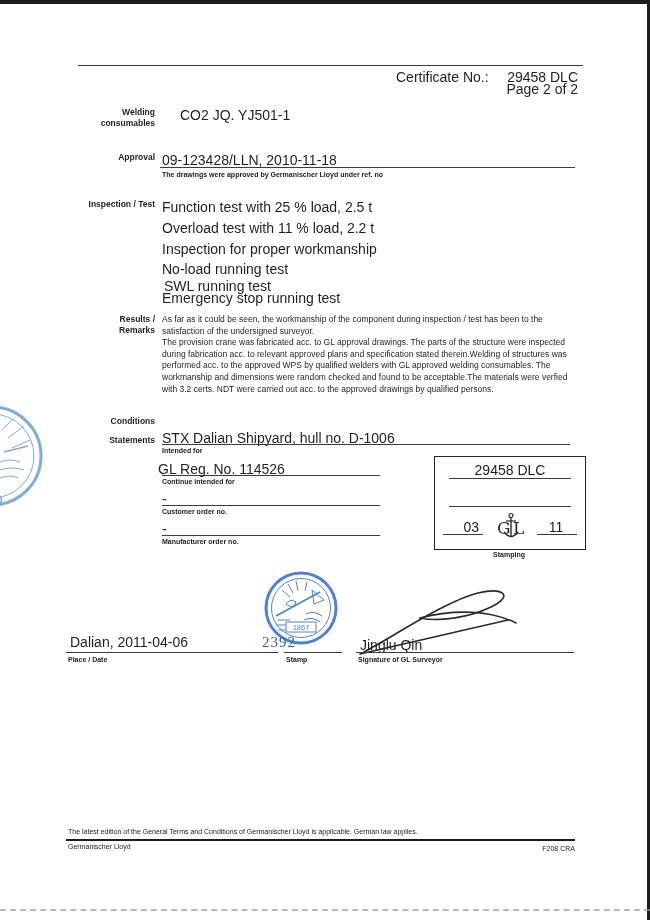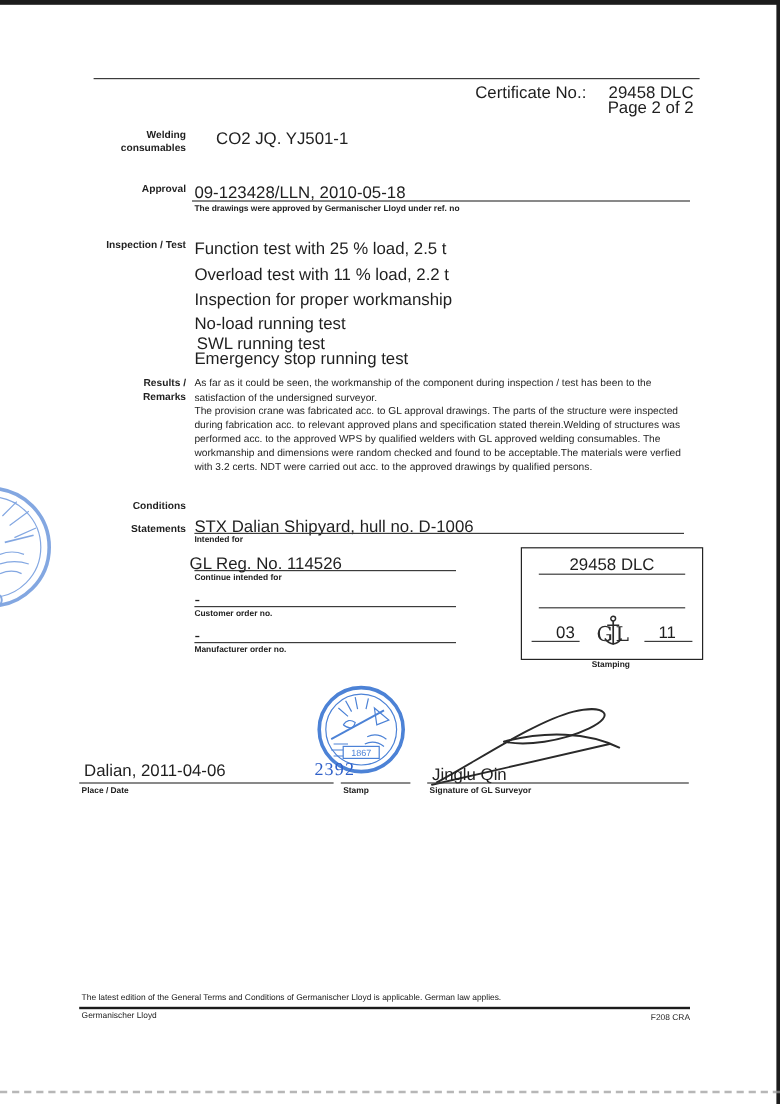--- a/index.html
+++ b/index.html
@@ -34,21 +34,21 @@
   <div class="line" style="left:78px; top:65px; width:505px; border-top-width:1.5px;"></div>
   <div class="t" style="left:396px; top:69px;">Certificate No.:</div>
   <div class="t" style="left:460px; top:69px; width:118px; text-align:right;">29458 DLC</div>
   <div class="t" style="left:460px; top:81px; width:118px; text-align:right;">Page 2 of 2</div>
 
   <div class="rlab" style="top:107px;">Welding</div>
   <div class="rlab" style="top:118px;">consumables</div>
   <div class="t" style="left:180px; top:107px;">CO2 JQ. YJ501-1</div>
 
   <div class="rlab" style="top:152px;">Approval</div>
-  <div class="t" style="left:162px; top:152px;">09-123428/LLN, 2010-05-18</div>
+  <div class="t" style="left:162px; top:152px;">09-123428/LLN, 2010-11-18</div>
   <div class="line" style="left:160px; top:167px; width:415px;"></div>
   <div class="sl" style="left:162px; top:171px;">The drawings were approved by Germanischer Lloyd under ref. no</div>
 
   <div class="rlab" style="top:199px;">Inspection / Test</div>
   <div class="t" style="left:162px; top:199px;">Function test with 25 % load, 2.5 t</div>
   <div class="t" style="left:162px; top:220px;">Overload test with 11 % load, 2.2 t</div>
   <div class="t" style="left:162px; top:241px;">Inspection for proper workmanship</div>
   <div class="t" style="left:162px; top:261px;">No-load running test</div>
   <div class="t" style="left:164px; top:278px;">SWL running test</div>
   <div class="t" style="left:162px; top:290px;">Emergency stop running test</div>

